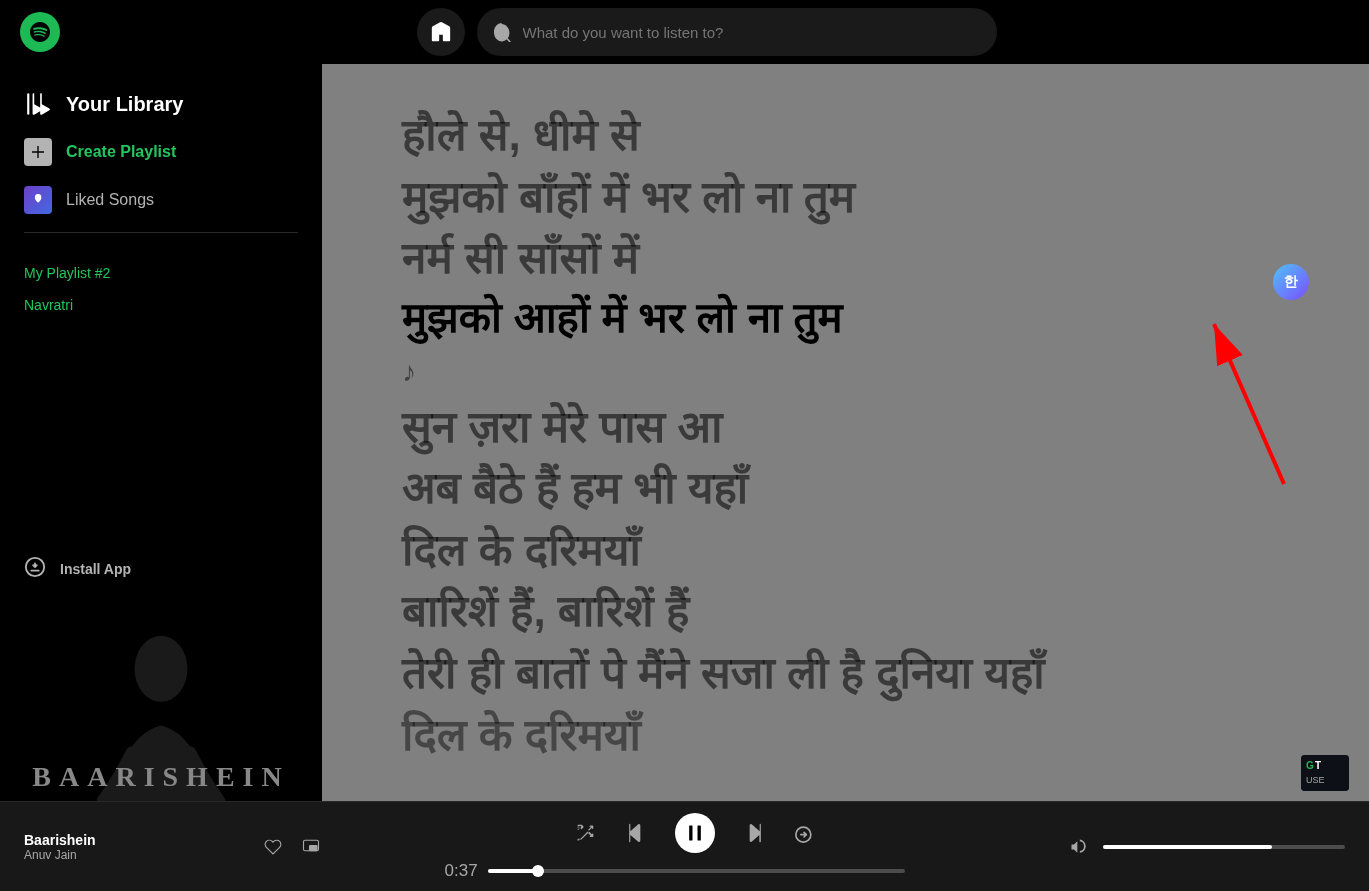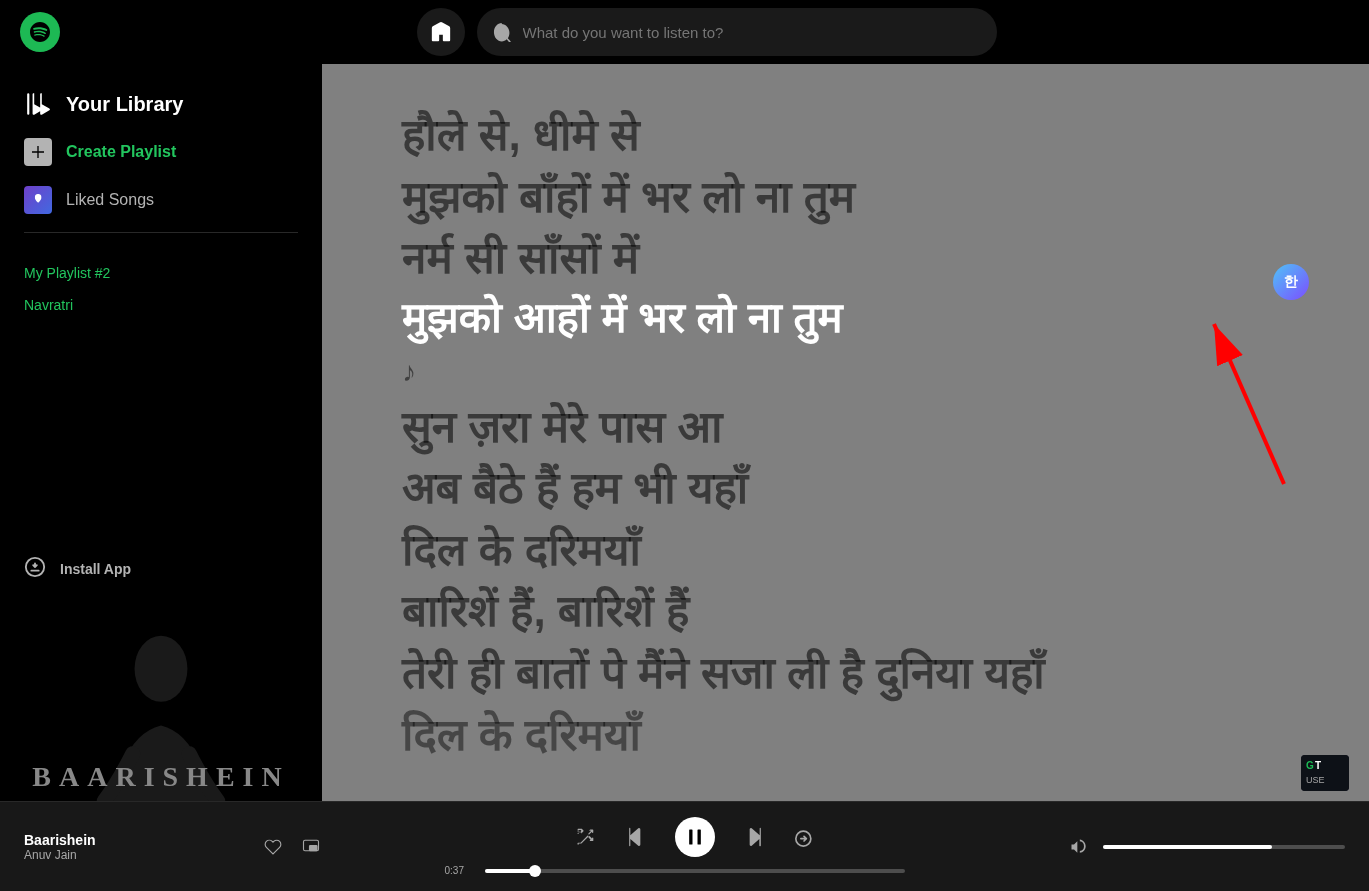--- a/index.html
+++ b/index.html
@@ -212,21 +212,21 @@
       padding: 40px 80px;
     }
     .lyrics-line {
       font-size: 44px;
       font-weight: 700;
       color: rgba(0,0,0,0.55);
       line-height: 1.4;
       font-family: 'Segoe UI', Arial, sans-serif;
     }
     .lyrics-line.active {
-      color: #ffffff;
+      color: #000000;
       font-size: 42px;
     }
     .lyrics-note {
       font-size: 28px;
       color: rgba(0,0,0,0.5);
       margin: 8px 0;
     }
     .lyrics-line.dim {
       color: rgba(0,0,0,0.45);
     }
@@ -359,21 +359,21 @@
     }
     .play-btn svg { width: 20px; height: 20px; fill: #000; }
 
     .progress-area {
       display: flex;
       align-items: center;
       gap: 10px;
       width: 500px;
     }
     .time-label {
-      font-size: 10px;
+      font-size: 17px;
       color: #a7a7a7;
       min-width: 30px;
     }
     .progress-bar {
       flex: 1;
       height: 4px;
       background: #4d4d4d;
       border-radius: 2px;
       position: relative;
       cursor: pointer;

